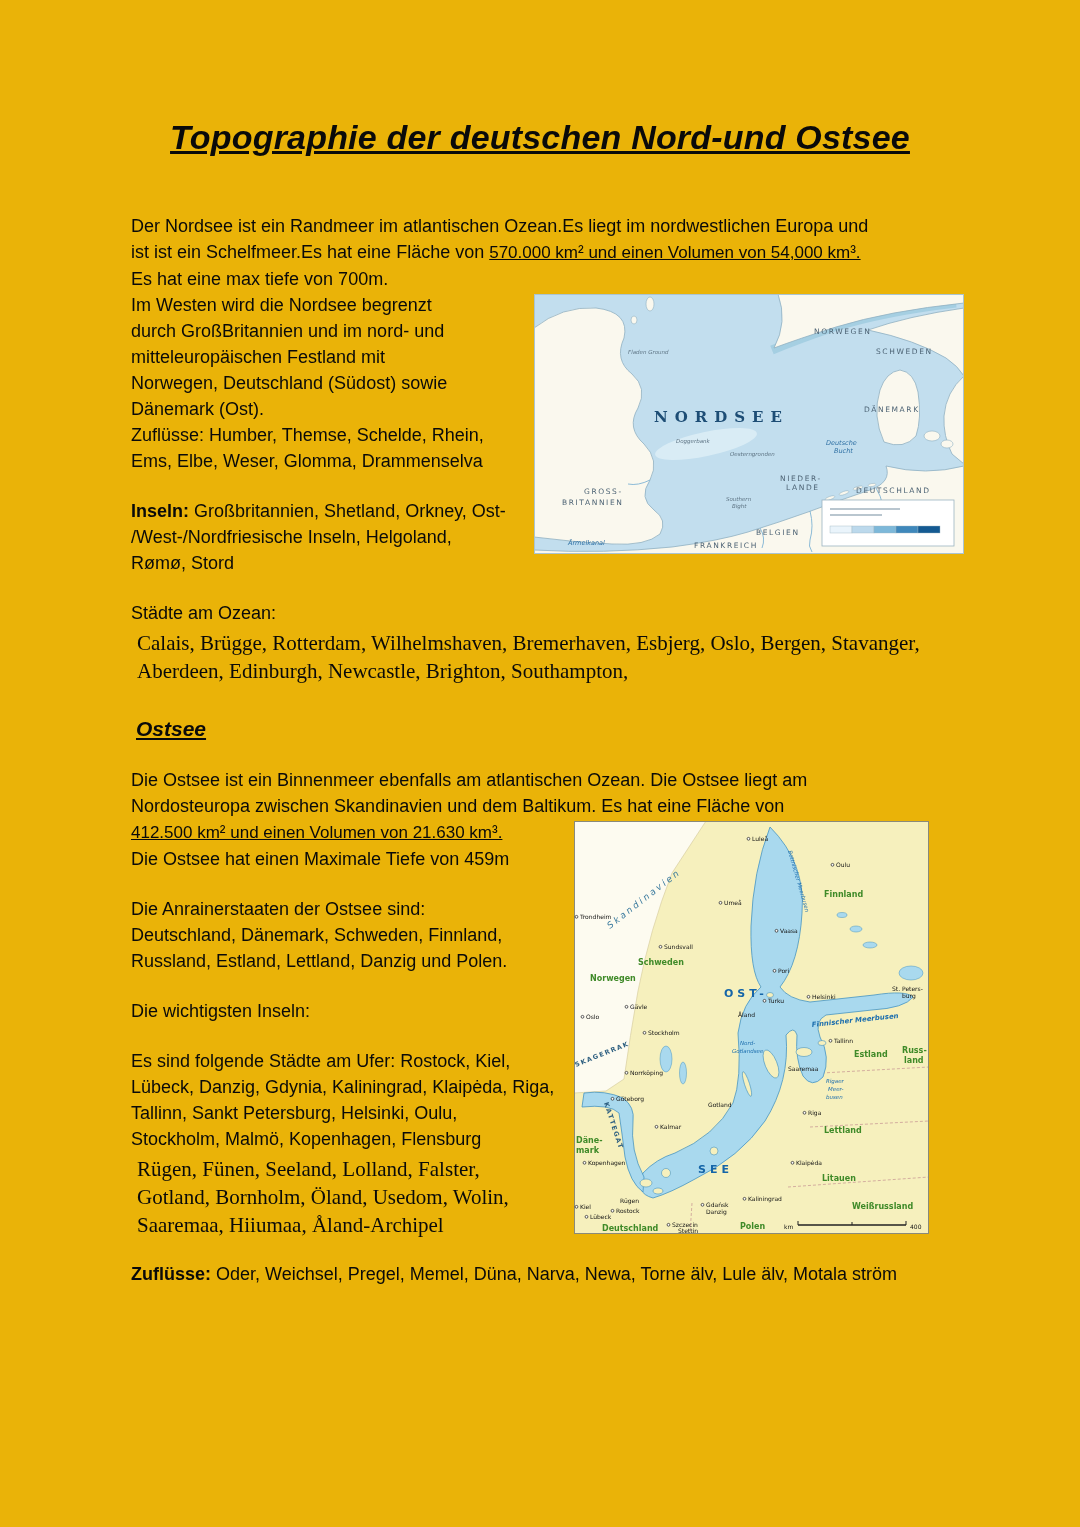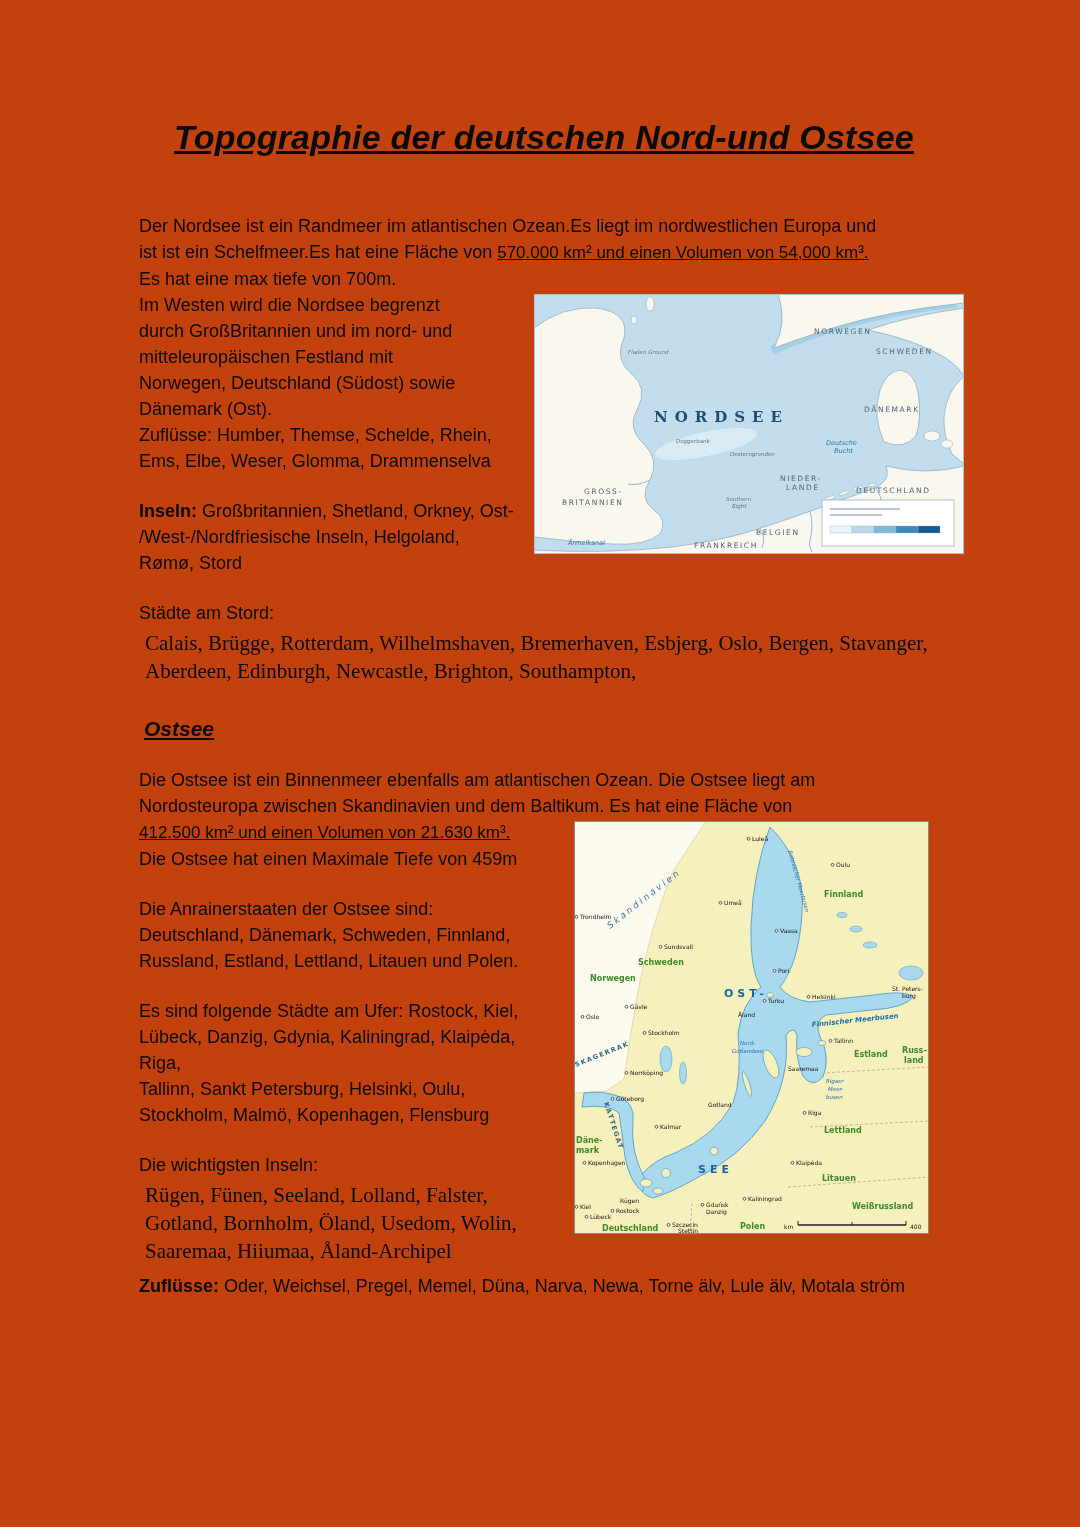--- a/index.html
+++ b/index.html
@@ -1,40 +1,40 @@
 <!DOCTYPE html>
 <html lang="de"><head>
 <meta charset="utf-8">
 <style>
   * { box-sizing: border-box; }
   html,body { margin:0; padding:0; background:#ffffff; }
   .page {
-    width:1080px; height:1527px; background:#c2410c; overflow:hidden;
-    font-family:"Liberation Sans", sans-serif; color:#0a0a0a;padding-left:8px;
+    width:1080px; height:1527px; background:#eab308; overflow:hidden;
+    font-family:"Liberation Sans", sans-serif; color:#0a0a0a;
   }
   .content { padding:118px 131px 0 131px; }
   h1.title {
     font-size:34px; font-weight:bold; font-style:italic; text-decoration:underline;
     text-align:center; margin:0 0 56px 0; letter-spacing:0.2px;
   }
   p { margin:0; }
   .body { font-size:18px; line-height:26px; white-space:pre-line; }
   .alt  { font-size:17px;text-decoration:underline; }
   .gap  { margin-top:24px; }
   .serif {
     font-family:"Liberation Serif", serif; font-size:21px; line-height:28px;
     white-space:pre-line; padding-left:6px; margin-top:3px;
   }
   h2.subhead {
     font-size:21px; font-weight:bold; font-style:italic; text-decoration:underline;
     margin:32px 0 26px 5px;
   }
   .map-nordsee { float:right; width:430px; height:260px; margin:2px -15px 12px 10px; }
   .map-ostsee  { float:right; width:355px; height:413px; margin:2px 20px 10px 12px; }
-  .zufluesse   { clear:both; margin-top:8px; }
+  .zufluesse   { clear:both; margin-top:22px; }
   svg { display:block; }
 
   
   svg .ml     { font-family:"DejaVu Sans", sans-serif; }
   svg .cty    { font-size:7.5px; letter-spacing:1.6px; fill:#4e6475; }
   svg .seabig { font-family:"DejaVu Serif", serif; font-size:15px; letter-spacing:7px; fill:#1d4d75; font-weight:bold; }
   svg .wat    { font-size:5.5px; font-style:italic; fill:#5f7585; }
   svg .wat2   { font-size:6.5px; font-style:italic; fill:#2d6fa3; }
   svg .grn    { font-size:8px;  fill:#3f8a28; font-weight:bold; }
   svg .cit    { font-size:6px;  fill:#141414; }
@@ -122,21 +122,21 @@
 mitteleuropäischen Festland mit
 Norwegen, Deutschland (Südost) sowie
 Dänemark (Ost).
 Zuflüsse: Humber, Themse, Schelde, Rhein,
 Ems, Elbe, Weser, Glomma, Drammenselva</p>
 
     <p class="body gap"><strong>Inseln:</strong><span> Großbritannien, Shetland, Orkney, Ost-
 /West-/Nordfriesische Inseln, Helgoland,
 Rømø, Stord</span></p>
 
-    <p class="body gap">Städte am Stord:</p>
+    <p class="body gap">Städte am Ozean:</p>
     <p class="serif">Calais, Brügge, Rotterdam, Wilhelmshaven, Bremerhaven, Esbjerg, Oslo, Bergen, Stavanger,
 Aberdeen, Edinburgh, Newcastle, Brighton, Southampton,</p>
 
     <h2 class="subhead">Ostsee</h2>
 
     <p class="body">Die Ostsee ist ein Binnenmeer ebenfalls am atlantischen Ozean. Die Ostsee liegt am
 Nordosteuropa zwischen Skandinavien und dem Baltikum. Es hat eine Fläche von</p>
 
     <div class="map-ostsee">
       <svg width="355" height="413" viewBox="0 0 355 413" xmlns="http://www.w3.org/2000/svg">
@@ -262,28 +262,28 @@
           <text x="210" y="408" class="ml cit">km</text>
           <text x="336" y="408" class="ml cit">400</text>
         </svg>
     </div>
 
     <p class="body"><span class="alt">412.500 km² und einen Volumen von 21.630 km³.</span><span>
 Die Ostsee hat einen Maximale Tiefe von 459m</span></p>
 
     <p class="body gap">Die Anrainerstaaten der Ostsee sind:
 Deutschland, Dänemark, Schweden, Finnland,
-Russland, Estland, Lettland, Litauen und Polen.</p>
+Russland, Estland, Lettland, Danzig und Polen.</p>
+
+    <p class="body gap">Die wichtigsten Inseln:</p>
 
     <p class="body gap">Es sind folgende Städte am Ufer: Rostock, Kiel,
 Lübeck, Danzig, Gdynia, Kaliningrad, Klaipėda, Riga,
 Tallinn, Sankt Petersburg, Helsinki, Oulu,
 Stockholm, Malmö, Kopenhagen, Flensburg</p>
-
-    <p class="body gap">Die wichtigsten Inseln:</p>
     <p class="serif">Rügen, Fünen, Seeland, Lolland, Falster,
 Gotland, Bornholm, Öland, Usedom, Wolin,
 Saaremaa, Hiiumaa, Åland-Archipel</p>
 
     <p class="body zufluesse"><strong>Zuflüsse:</strong><span> Oder, Weichsel, Pregel, Memel, Düna, Narva, Newa, Torne älv, Lule älv, Motala ström</span></p>
 
   </div>
 </div>
 
 </body></html>

